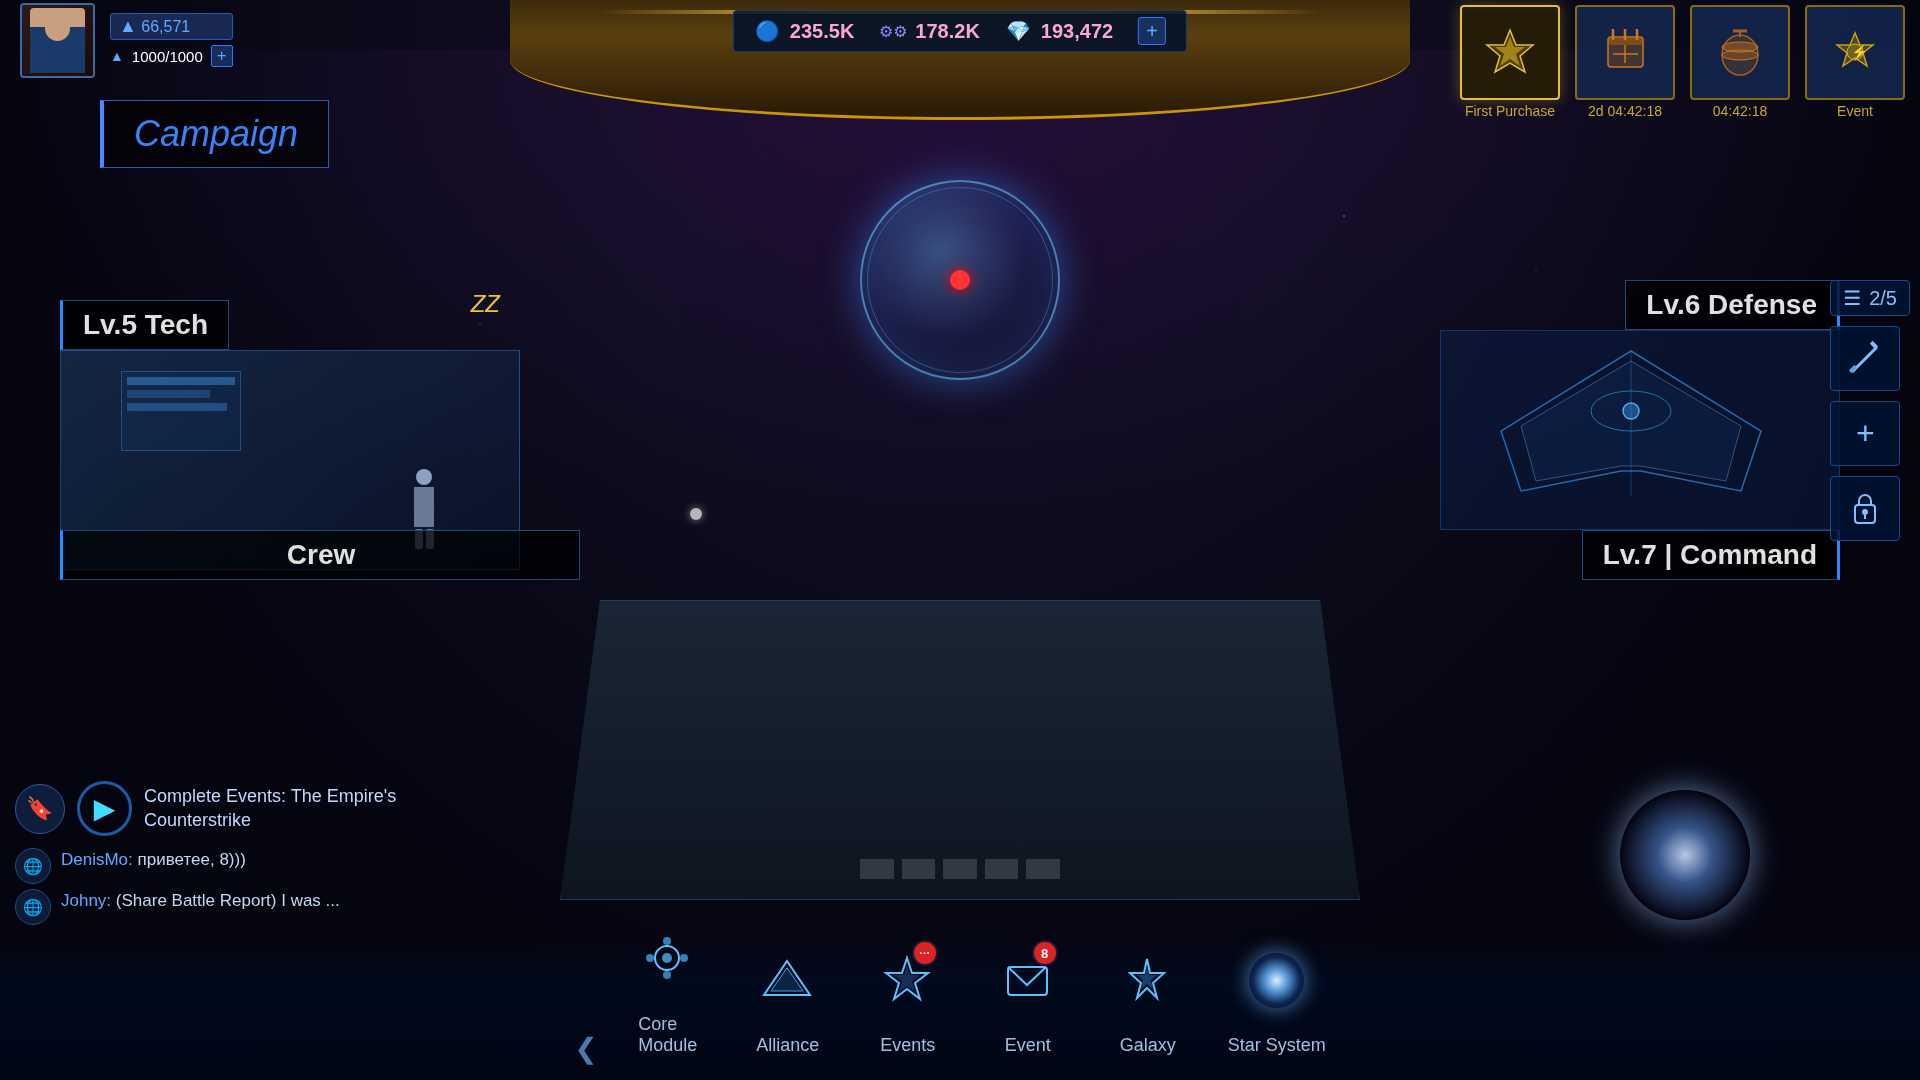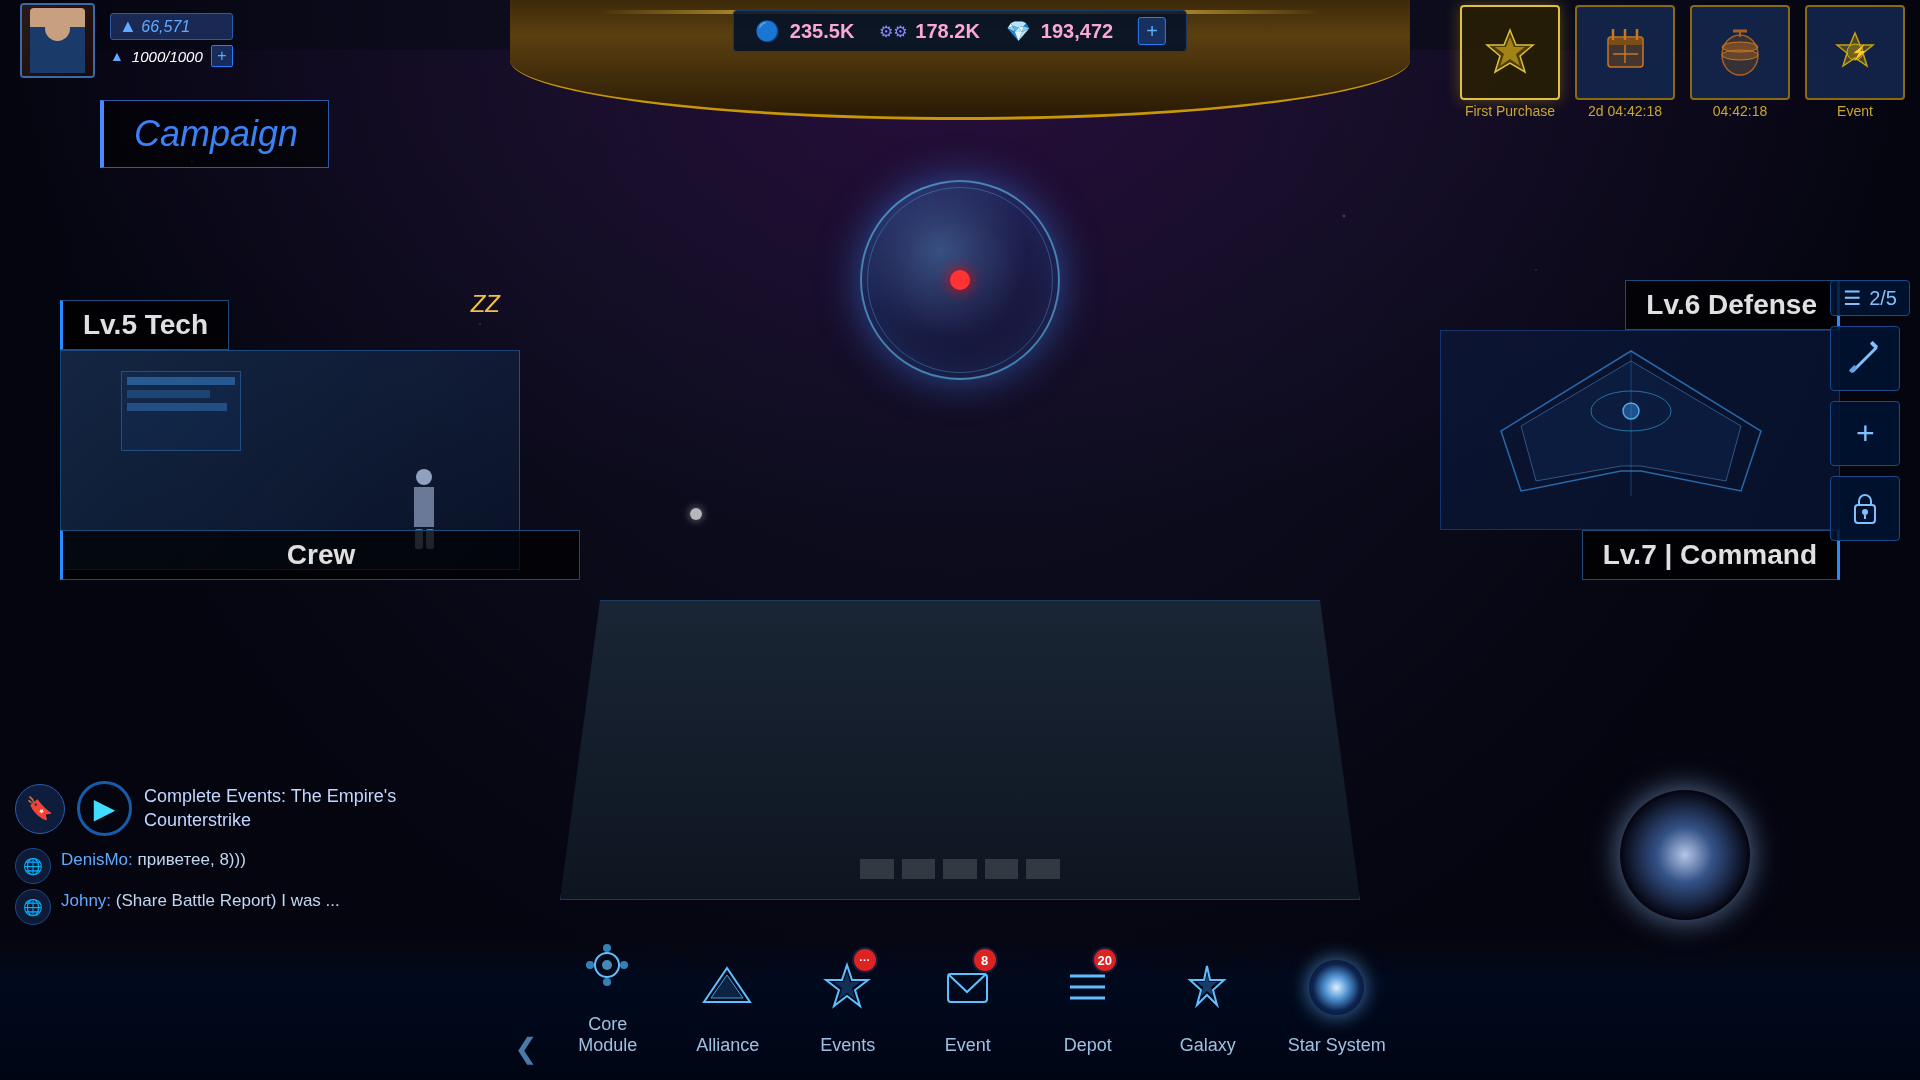--- a/index.html
+++ b/index.html
@@ -277,21 +277,20 @@
       position: absolute;
       top: 50%;
       left: 50%;
       transform: translate(-50%, -50%);
     }
 
     .player-stats {
       display: flex;
       flex-direction: column;
       gap: 5px;
-      font-style: italic;
     }
 
     .player-level {
       background: rgba(30,50,100,0.8);
       border: 1px solid #2a5aaa;
       border-radius: 3px;
       padding: 2px 8px;
       font-size: 16px;
       color: #60aaff;
     }
@@ -463,22 +462,22 @@
       display: flex;
       align-items: center;
       justify-content: center;
       font-size: 36px;
       position: relative;
     }
 
     .nav-label {
       color: #a0c0e0;
       font-size: 18px;
-      margin-top: 13px;
-      text-align: center;
+      margin-top: 20px;
+      text-align: left;
       line-height: 1.2;
     }
 
     .nav-badge {
       position: absolute;
       top: -5px;
       right: 5px;
       background: #dd2222;
       color: white;
       font-size: 13px;
@@ -947,31 +946,20 @@
       <div class="nav-icon" style="position:relative;">
         <svg width="55" height="55" viewBox="0 0 55 55">
           <rect x="8" y="14" width="39" height="28" rx="3" fill="none" stroke="#60c0ff" stroke-width="2"></rect>
           <polyline points="8,14 27,32 46,14" fill="none" stroke="#60c0ff" stroke-width="2"></polyline>
         </svg>
         <div class="nav-badge">8</div>
       </div>
       <div class="nav-label">Event</div>
     </div>
 
-    <div class="nav-btn">
-      <div class="nav-icon" style="position:relative;">
-        <svg width="55" height="55" viewBox="0 0 55 55">
-          <line x1="10" y1="16" x2="45" y2="16" stroke="#60c0ff" stroke-width="3"></line>
-          <line x1="10" y1="27" x2="45" y2="27" stroke="#60c0ff" stroke-width="3"></line>
-          <line x1="10" y1="38" x2="45" y2="38" stroke="#60c0ff" stroke-width="3"></line>
-        </svg>
-        <div class="nav-badge">20</div>
-      </div>
-      <div class="nav-label">Depot</div>
-    </div>
 
     <div class="nav-btn">
       <div class="nav-icon">
         <svg width="55" height="55" viewBox="0 0 55 55">
           <polygon points="27,6 30,20 44,20 33,30 37,45 27,35 17,45 21,30 10,20 24,20" fill="none" stroke="#60c0ff" stroke-width="2"></polygon>
           <polygon points="27,14 29,22 37,22 31,27 33,36 27,31 21,36 23,27 17,22 25,22" fill="rgba(60,140,220,0.4)"></polygon>
         </svg>
       </div>
       <div class="nav-label">Galaxy</div>
     </div>

